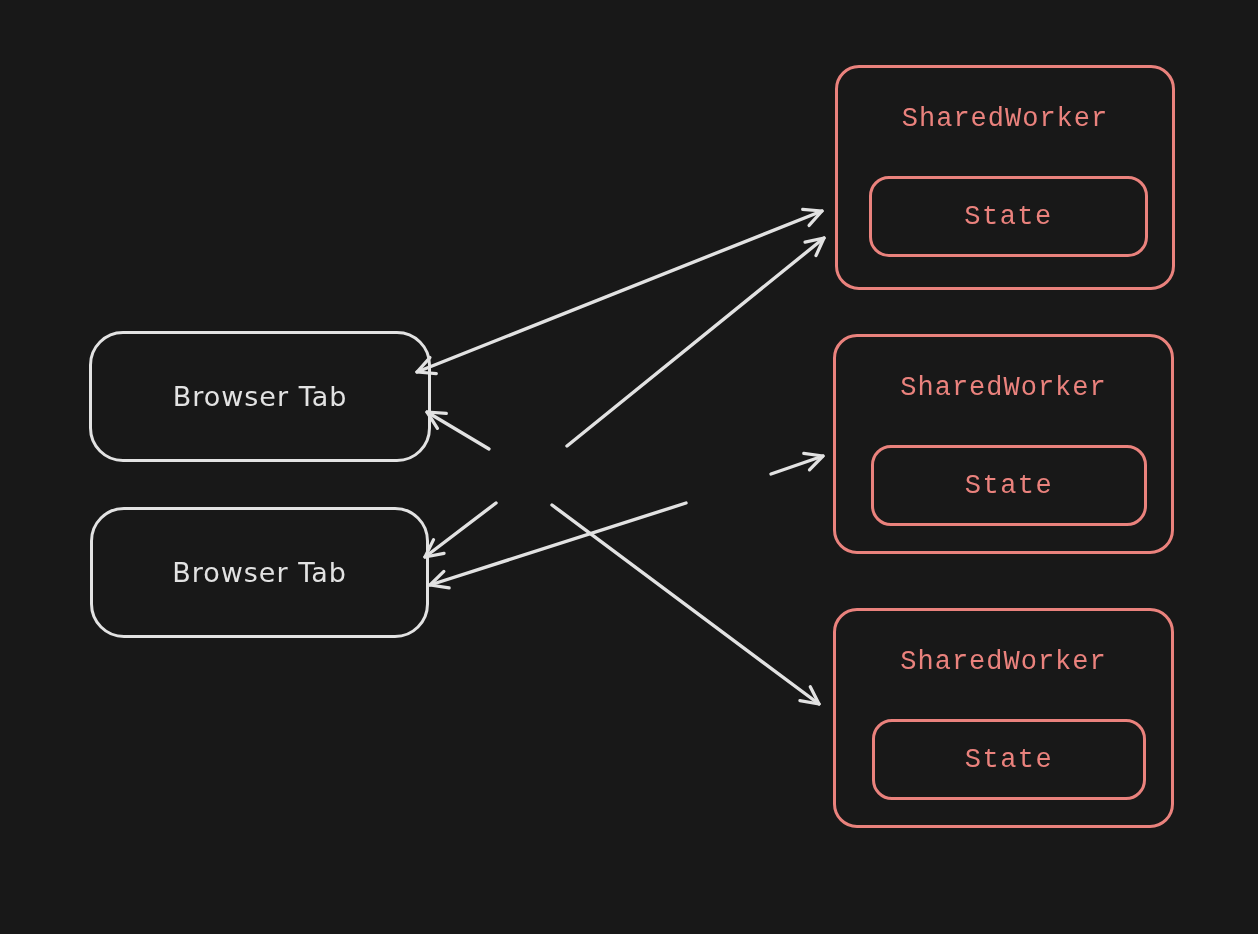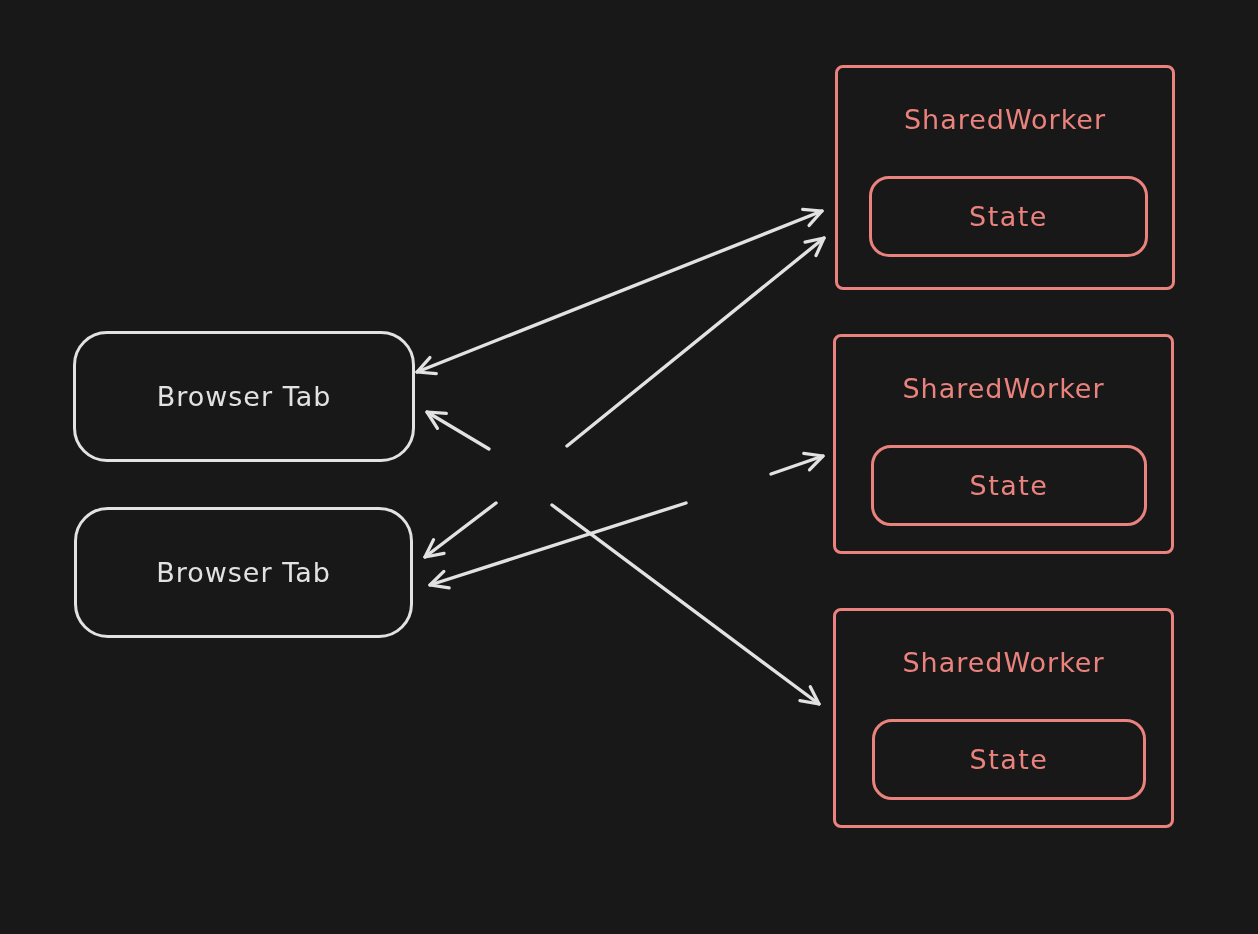--- a/index.html
+++ b/index.html
@@ -20,30 +20,32 @@
     border: 3.5px solid;
     box-sizing: border-box;
     background: transparent;
   }
   .tab-node {
     border-color: var(--stroke-light, #e2e2e2);
     border-radius: 34px;
     display: flex;
     align-items: center;
     justify-content: center;
+    margin-left: 16px;
   }
   .tab-node .node-label {
     color: var(--stroke-light, #e2e2e2);
     font-size: 27px;
     letter-spacing: 1px;
     white-space: nowrap;
   }
   .worker-node {
     border-color: var(--stroke-accent, #ea827d);
-    border-radius: 8px;
+    border-radius: 24px;
+    font-family: Liberation Mono, monospace;
   }
   .worker-title {
     position: absolute;
     left: 0;
     right: 0;
     top: 36px;
     text-align: center;
     color: var(--stroke-accent, #ea827d);
     font-size: 27px;
     letter-spacing: 1px;

